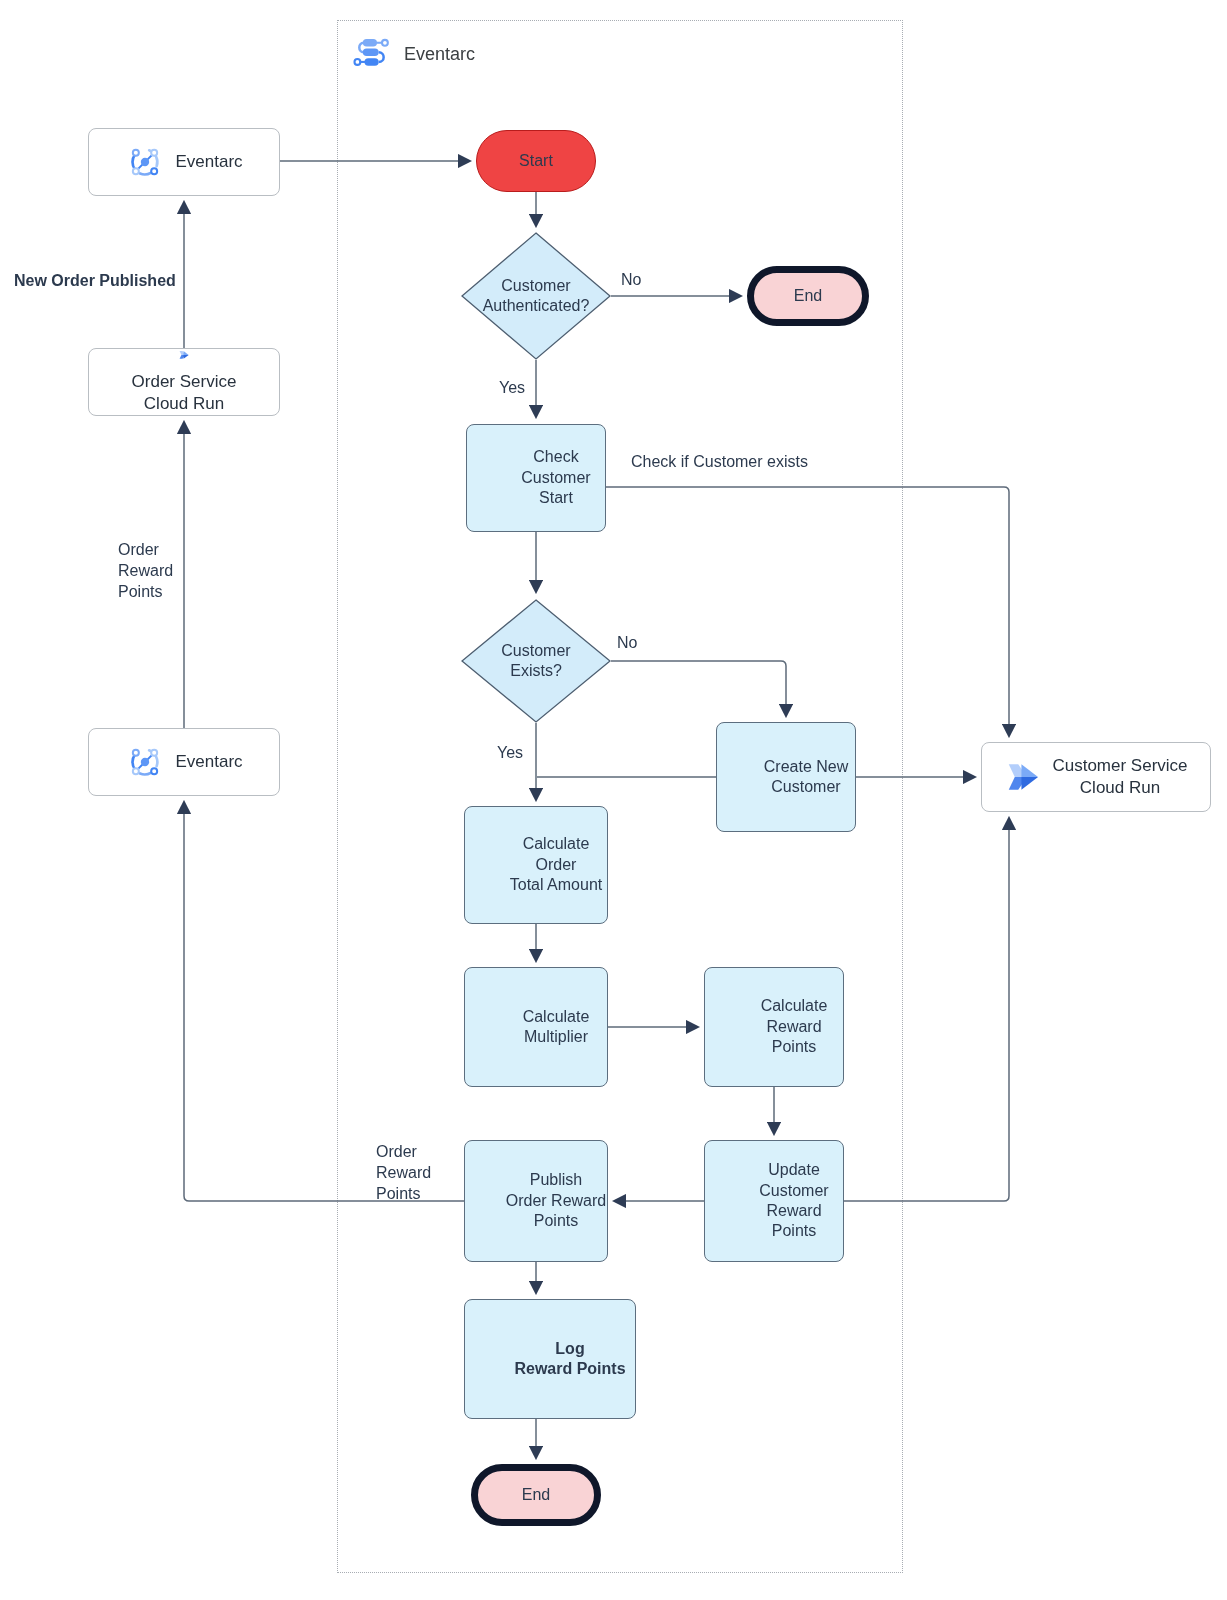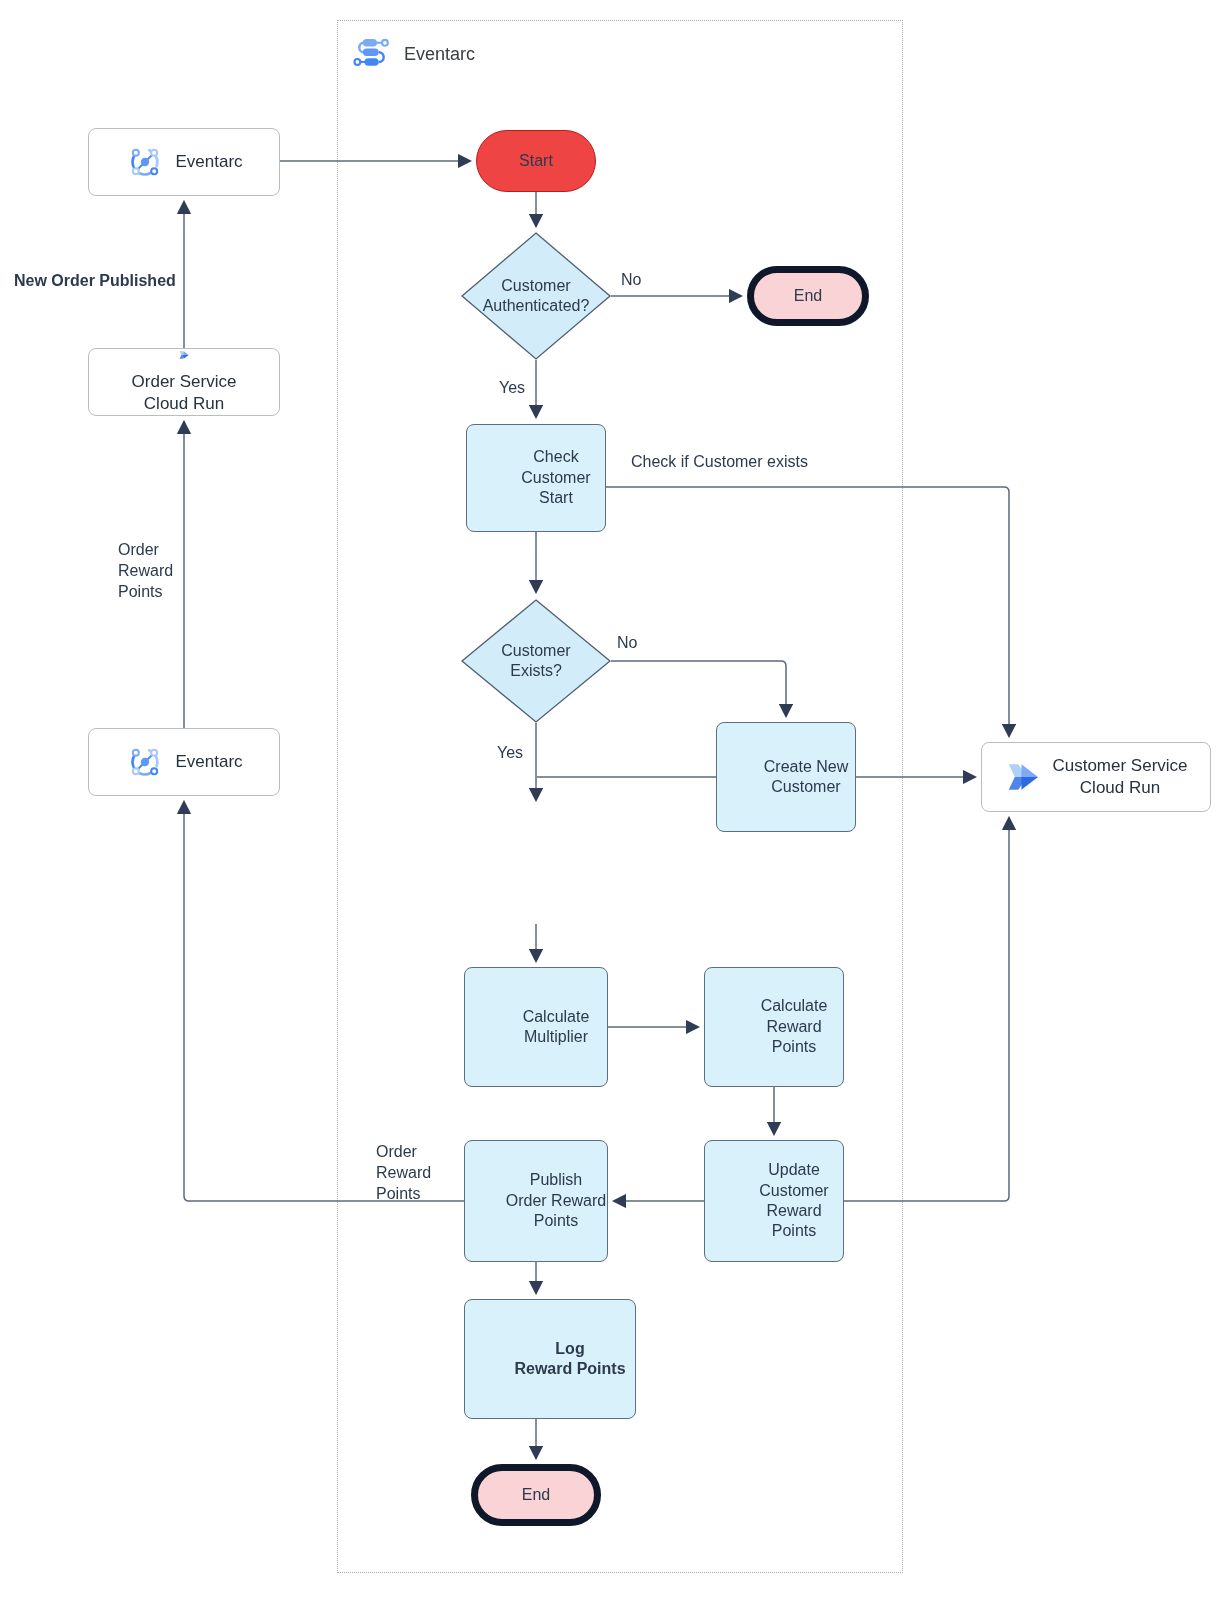--- a/index.html
+++ b/index.html
@@ -188,20 +188,26 @@
     </div>
   </div>
 
   <div class="node process" style="left:716px; top:722px; width:140px; height:110px;">
     <div class="nlabel">
       <span>Create New</span>
       <span>Customer</span>
     </div>
   </div>
 
+  <div class="node process" style="left:464px; top:806px; width:144px; height:118px;">
+    <div class="nlabel">
+      <span>Calculate Order</span>
+      <span>Total Amount</span>
+    </div>
+  </div>
 
   <div class="node process" style="left:464px; top:967px; width:144px; height:120px;">
     <div class="nlabel">
       <span>Calculate</span>
       <span>Multiplier</span>
     </div>
   </div>
 
   <div class="node process" style="left:704px; top:967px; width:140px; height:120px;">
     <div class="nlabel">

